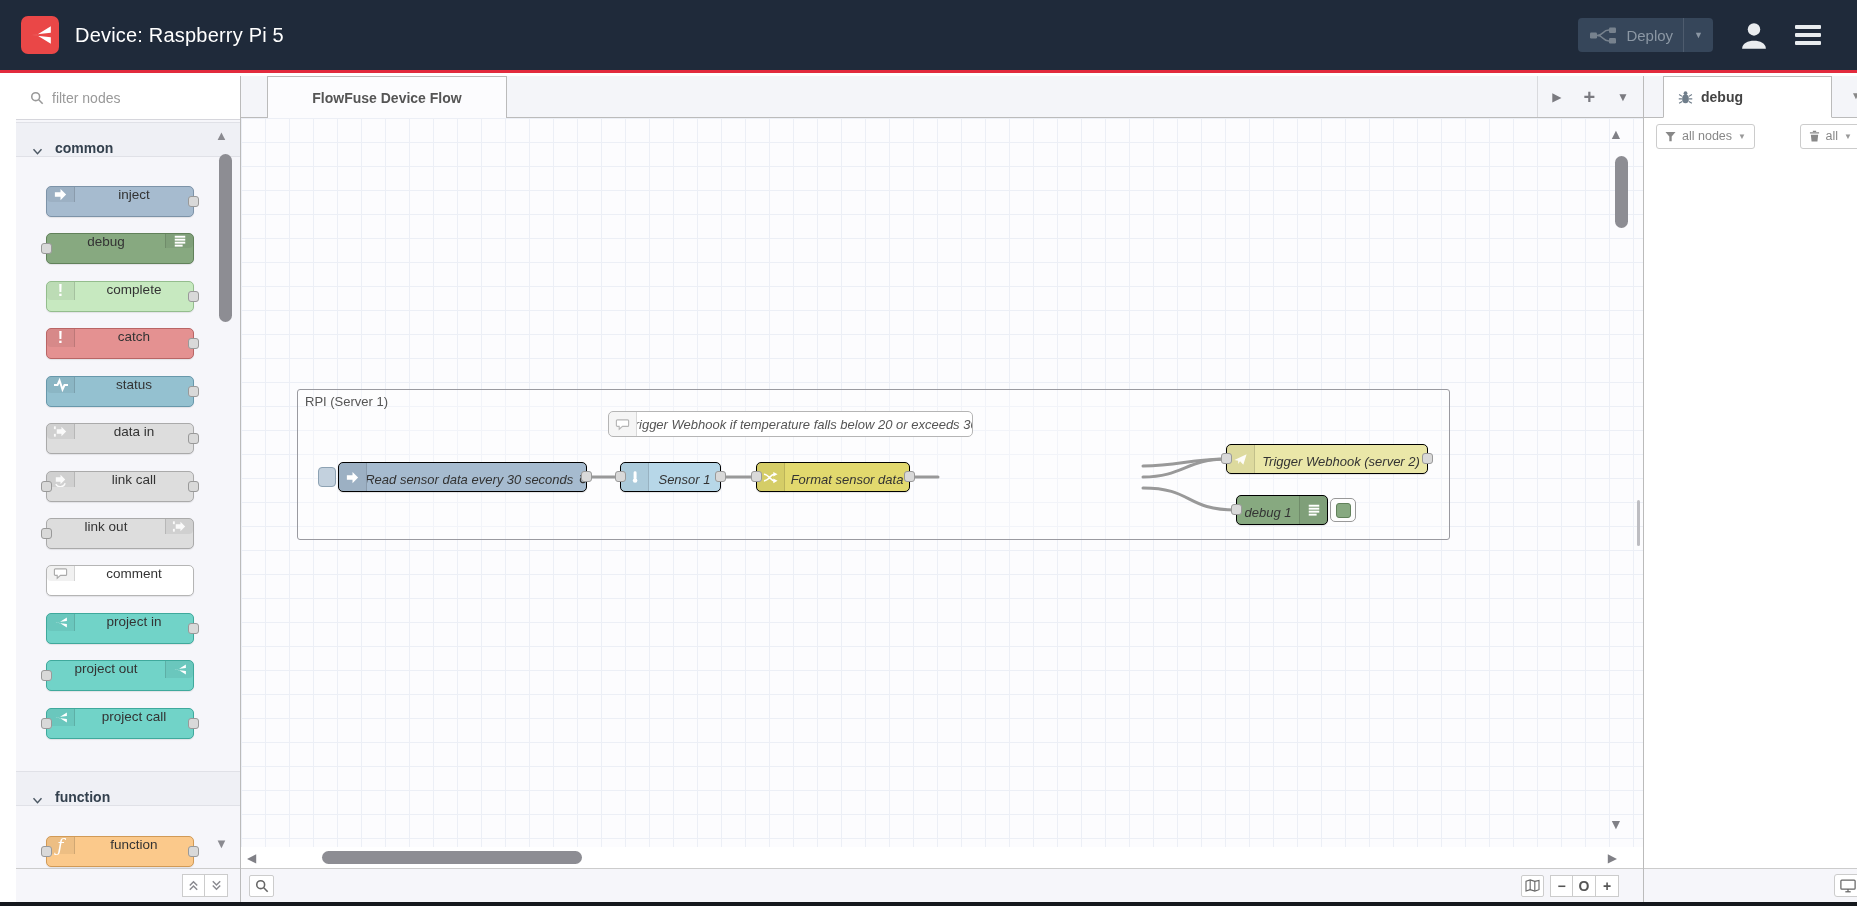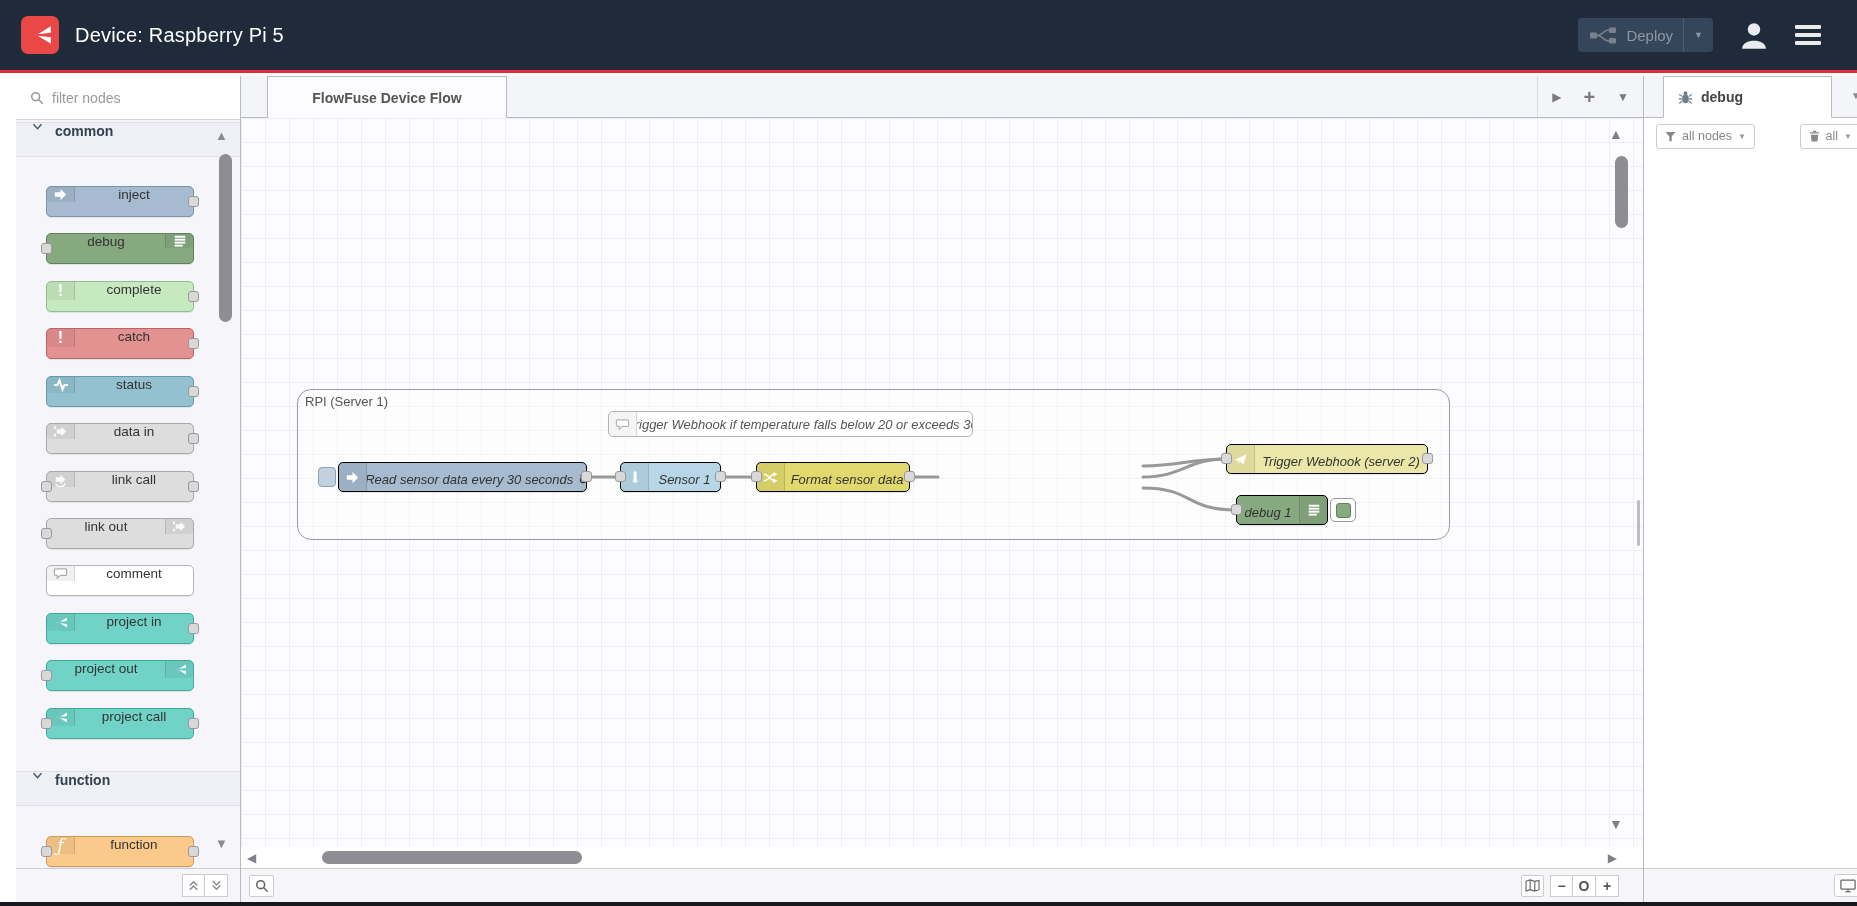--- a/index.html
+++ b/index.html
@@ -22,21 +22,21 @@
   .main { position:absolute; left:16px; top:76px; width:1857px; height:826px; display:flex; }
   .palette { position:relative; width:225px; height:826px; background:#f6f6fa; border-right:1px solid #bbb; }
   .workspace { position:relative; width:1402px; height:826px; }
   .rsidebar { position:relative; width:230px; height:826px; background:#fff; border-left:1px solid #bbb; }
   .bottom-edge { position:absolute; left:0; top:902px; width:1857px; height:4px; background:#15181d; }
 
   
   .pal-search { position:absolute; left:0; top:0; width:100%; height:44px; background:#fff; border-bottom:1px solid #d6d6dc; display:flex; align-items:center; padding:0 14px; gap:8px; }
   .pal-search input { border:none; outline:none; font-size:14px; color:#444; width:160px; background:transparent; }
   .pal-search input::placeholder { color:#999; }
-  .pal-cat { position:absolute; left:0; width:100%; height:35px; background:#eff0f5; border-top:1px solid #e0e1e7; border-bottom:1px solid #e0e1e7; display:flex; align-items:flex-start; gap:12px; padding-left:16px; cursor:pointer; }
+  .pal-cat { position:absolute; left:0; width:100%; height:35px; background:#eff0f5; border-top:1px solid #e0e1e7; border-bottom:1px solid #e0e1e7; display:flex; align-items:flex-end; gap:12px; padding-left:16px; cursor:pointer; }
   .pal-cat .cat-label { font-size:14px; font-weight:bold; color:#34414e; }
   .pal-node { position:absolute; left:30px; width:148px; height:31px; border:1px solid; border-radius:5px; display:flex; align-items:flex-start; cursor:move; box-shadow:0 1px 1px rgba(0,0,0,.08); }
   .nicon { width:28px; flex:none; background:rgba(0,0,0,.055); display:flex; align-items:center; justify-content:center; }
   .nicon.ic-left { border-right:1px solid rgba(0,0,0,.12); border-radius:4px 0 0 4px; }
   .nicon.ic-right { border-left:1px solid rgba(0,0,0,.12); border-radius:0 4px 4px 0; }
   .nlabel { flex:1; display:flex; align-items:center; justify-content:center; font-size:13.5px; color:#333; white-space:nowrap; overflow:hidden; }
   .port { position:absolute; width:11px; height:11px; background:#d9d9d9; border:1px solid #999; border-radius:3px; top:50%; margin-top:-6px; }
   .port.pl { left:-6px; } .port.pr { right:-6px; }
   .c-inject{background:#a6bbcf;border-color:#7d93a8}
   .c-debug{background:#87a980;border-color:#61815a}
@@ -62,21 +62,21 @@
   
   .tabbar { position:absolute; left:0; top:0; width:100%; height:42px; background:#f4f5f9; border-bottom:1px solid #bbb; }
   .flow-tab { position:absolute; left:26px; top:0; width:240px; height:42px; background:#fcfcfe; border:1px solid #bbb; border-bottom:none; display:flex; align-items:center; justify-content:center; font-size:14px; color:#555; font-weight:600; cursor:pointer; }
   .tabbar-actions { position:absolute; right:0; top:0; height:41px; display:flex; align-items:center; border-left:1px solid #d9dade; padding:0 14px; gap:22px; color:#7a7a80; }
   .tabbar-actions .tact { cursor:pointer; font-size:12px; }
   .tabbar-actions .tplus { font-size:20px; font-weight:bold; line-height:1; }
   .canvas { position:absolute; left:0; top:42px; width:1402px; height:729px; background:#fcfcfe; overflow:hidden;
     background-image:linear-gradient(#ecEFf6 1px, transparent 1px), linear-gradient(90deg, #eceff6 1px, transparent 1px);
     background-size:24px 24px; }
   .wires { position:absolute; left:0; top:0; }
-  .flow-group { position:absolute; left:56px; top:271px; width:1153px; height:151px; border:1px solid #9a9aa0; border-radius:14px; background:rgba(255,255,255,.35); }
+  .flow-group { position:absolute; left:56px; top:271px; width:1153px; height:151px; border:1px solid #9a9aa0; border-radius:3px; background:rgba(255,255,255,.35); }
   .flow-group .glabel { position:absolute; left:7px; top:4px; font-size:13px; color:#555; }
   .fnode { position:absolute; height:30px; border:1px solid; border-radius:5px; display:flex; align-items:stretch; box-shadow:0 1px 1px rgba(0,0,0,.1); cursor:move; }
   .fnode .nlabel { font-size:13px; font-style:italic; padding:16px 6px; }
   .comment-node { position:absolute; left:367px; top:293px; width:365px; height:26px; background:#fff; border:1px solid #b5b5b5; border-radius:5px; display:flex; align-items:stretch; cursor:move; }
   .comment-node .nicon { background:rgba(0,0,0,.04); }
   .comment-node .nlabel { font-size:13px; font-style:italic; color:#555; }
   .inject-btn { position:absolute; left:77px; top:349px; width:18px; height:20px; background:#c3d1de; border:1px solid #8da2b3; border-radius:4px; cursor:pointer; }
   .switch-node { height:34px !important; }
   .sport { position:absolute; right:-6px; width:11px; height:11px; background:#d9d9d9; border:1px solid #999; border-radius:3px; }
   .dbg-toggle { position:absolute; left:1089px; top:380px; width:26px; height:24px; background:#fdfdfd; border:1px solid #999; border-radius:5px; display:flex; align-items:center; justify-content:center; cursor:pointer; }

